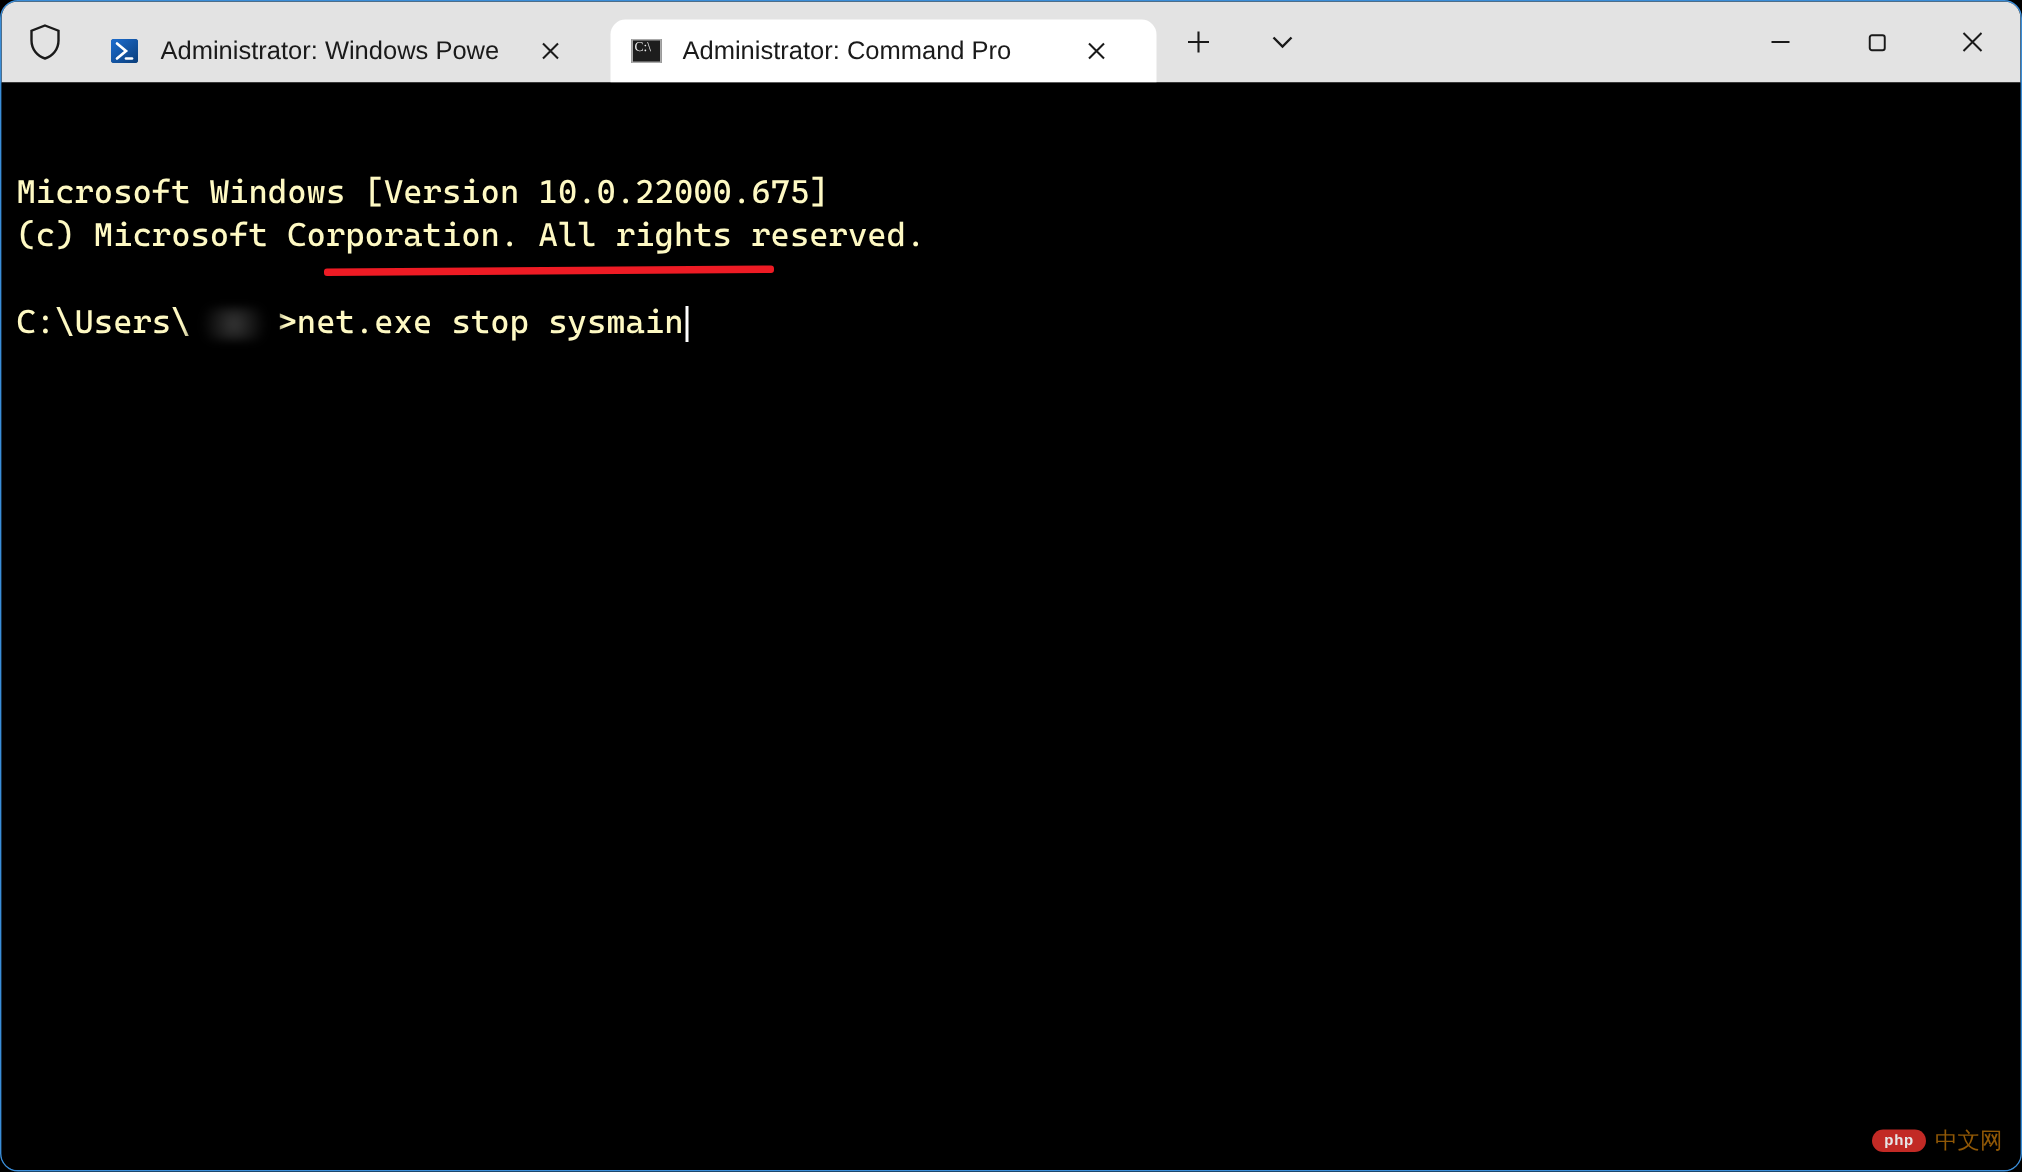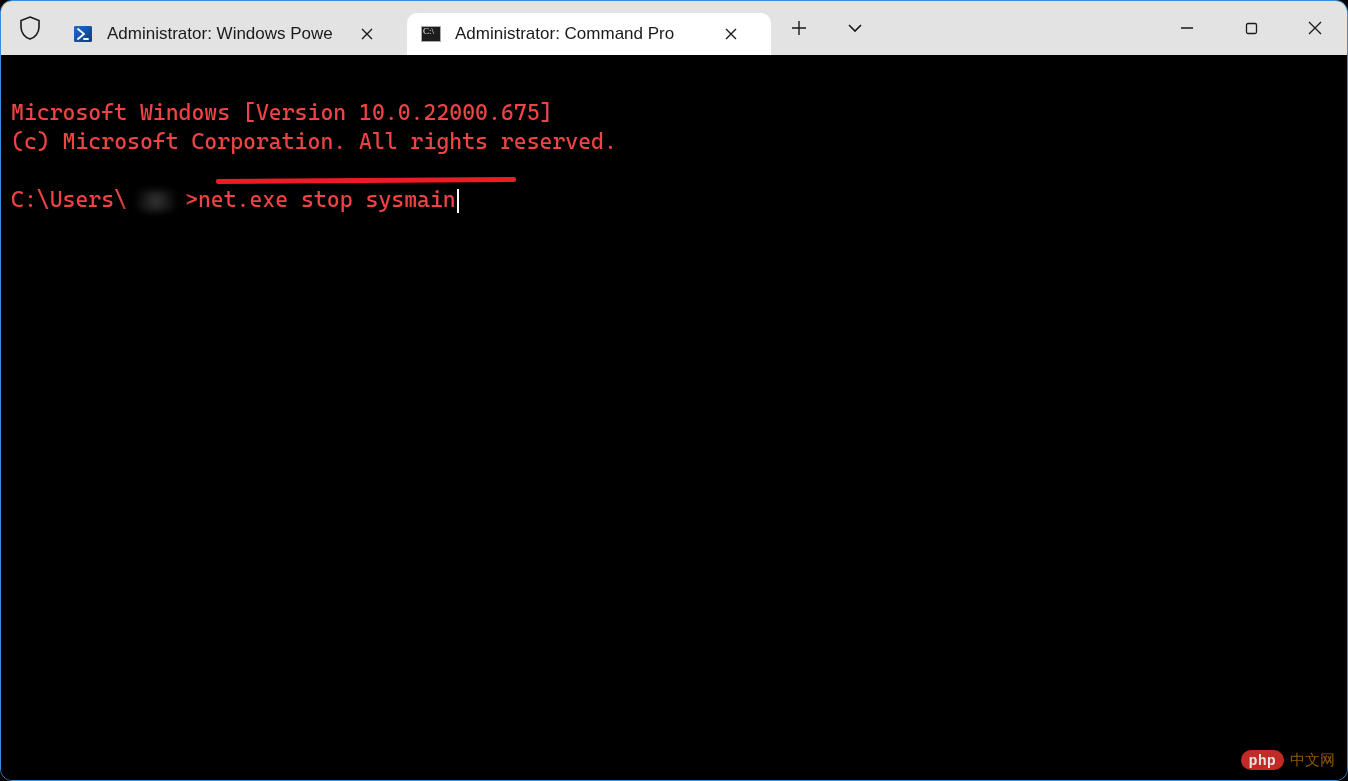--- a/index.html
+++ b/index.html
@@ -94,25 +94,25 @@
     }
     .win-btn {
       width: 64px;
       height: 54px;
       display: flex;
       align-items: center;
       justify-content: center;
     }
     .terminal {
       background: #000;
-      color: #ef4444;
+      color: #fef9c3;
       font-family: Consolas, "Cascadia Mono", monospace;
       font-size: 22px;
       line-height: 29px;
-      padding: 14px 10px;
+      padding: 30px 10px;
       white-space: pre;
       position: relative;
       height: calc(100% - 54px);
     }
     .prompt-line { position: relative; }
     .prompt-prefix, .prompt-cmd { display: inline; }
     .redacted {
       display: inline-block;
       width: 58px;
       height: 22px;
@@ -148,21 +148,21 @@
       display: flex;
       align-items: center;
       gap: 6px;
       opacity: 0.9;
     }
     .watermark-badge {
       background: #d82f2a;
       color: #fff;
       font-weight: bold;
       font-family: Arial, sans-serif;
-      font-size: 14px;
+      font-size: 10px;
       padding: 2px 8px;
       border-radius: 10px;
       letter-spacing: 0.5px;
     }
     .watermark-text {
       color: #a16207;
       font-size: 15px;
       font-family: "Microsoft YaHei", sans-serif;
     }
     .cmd-glyph {

